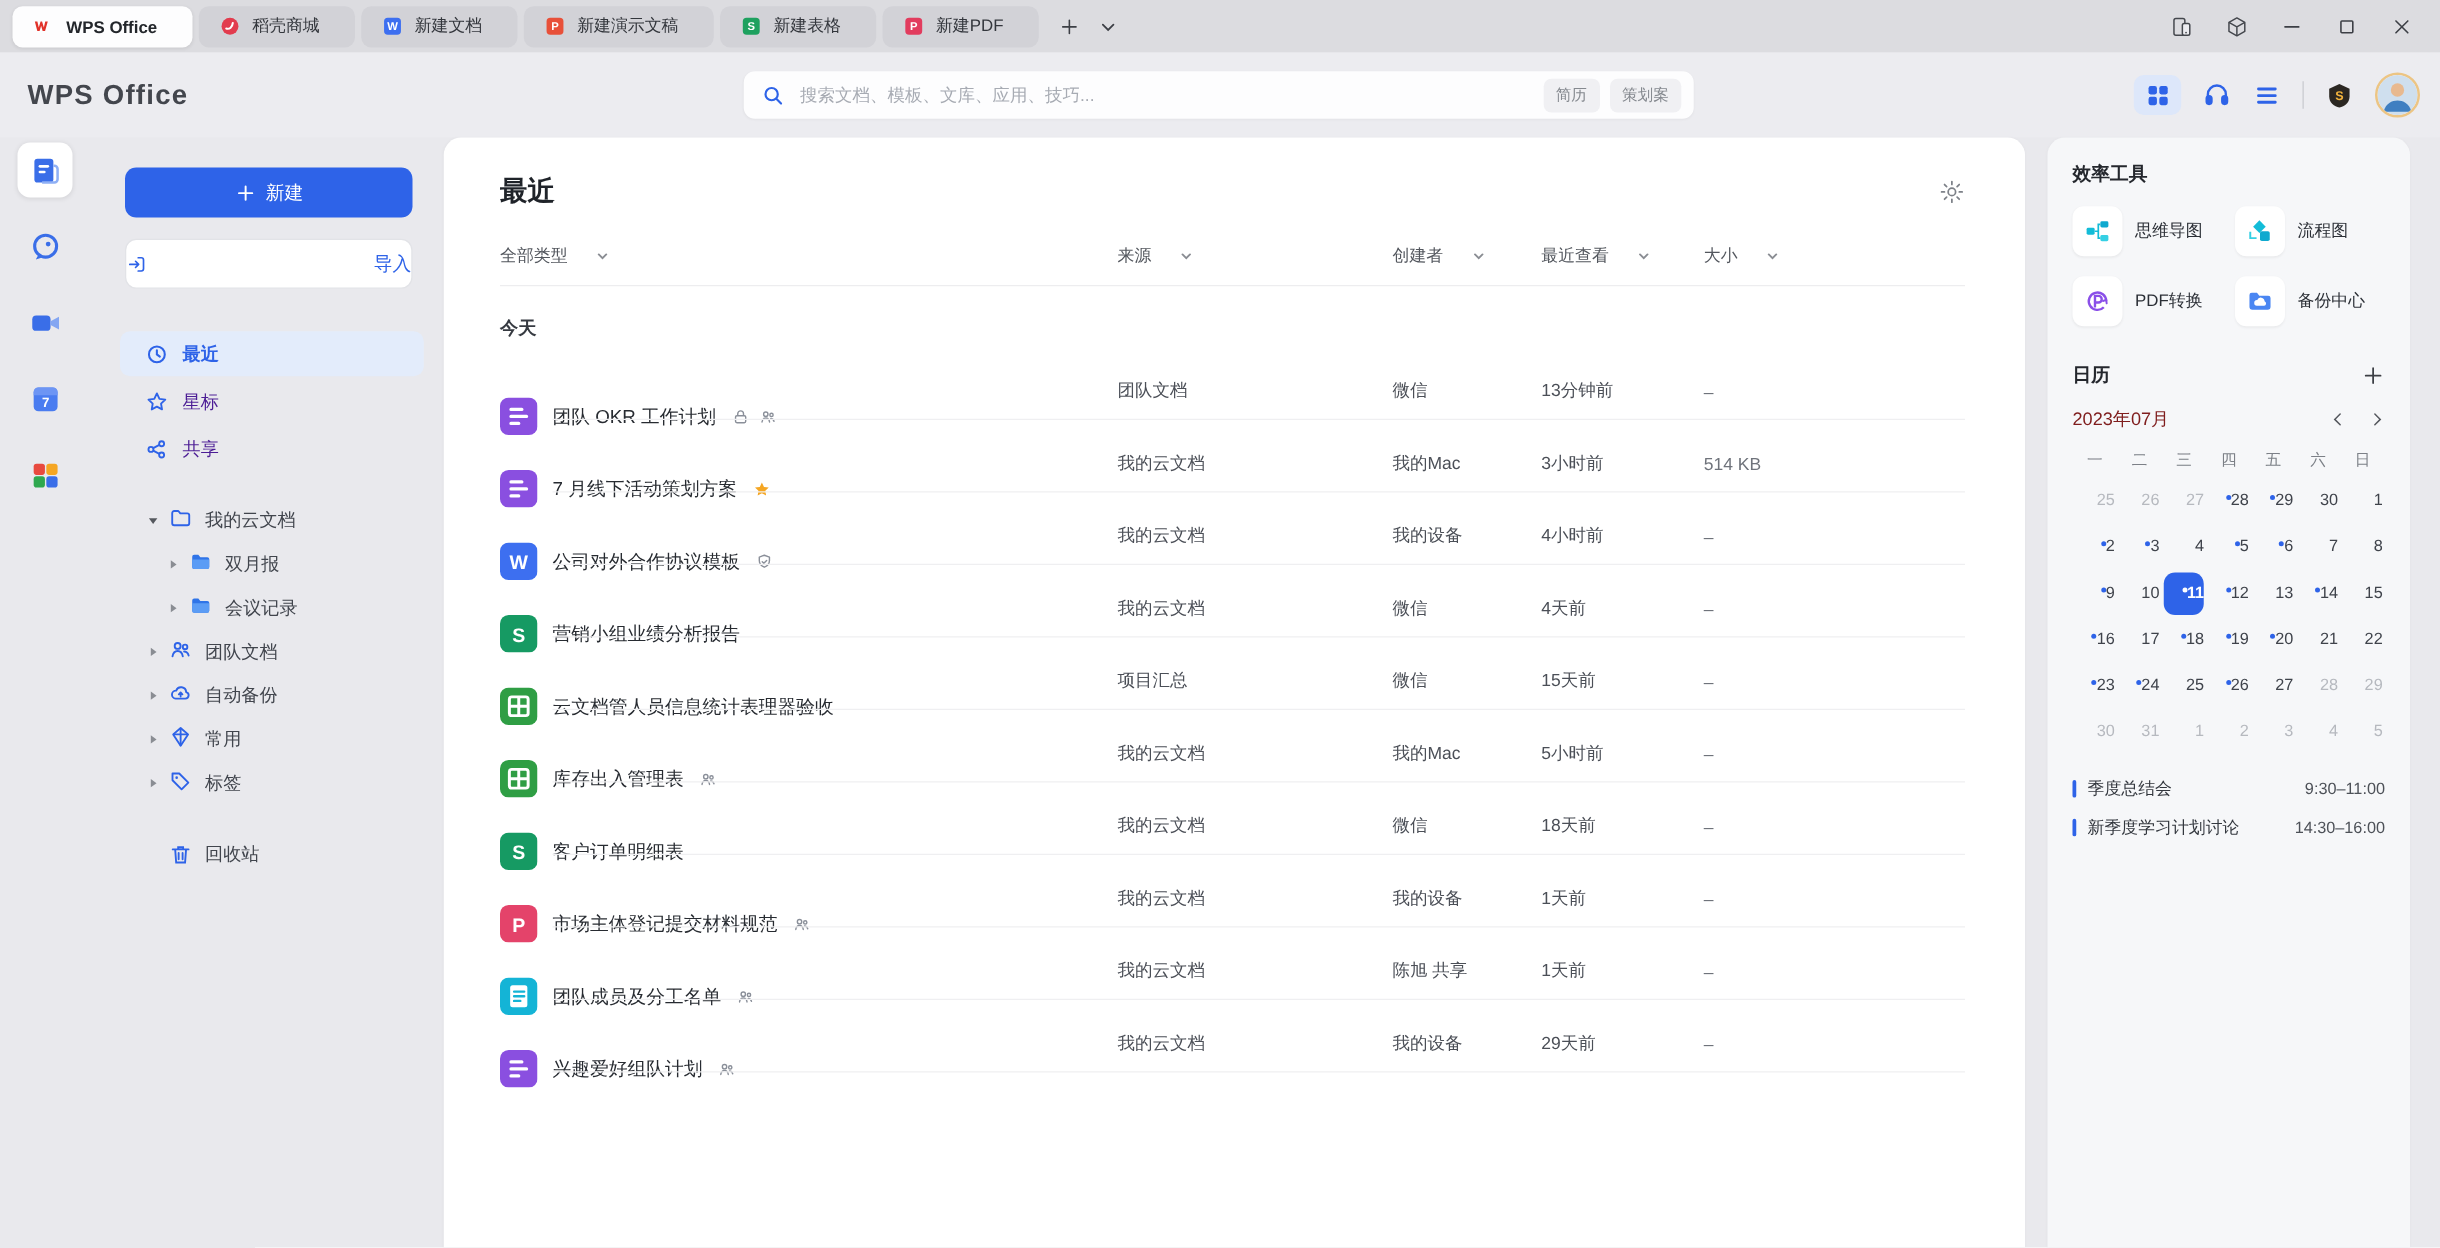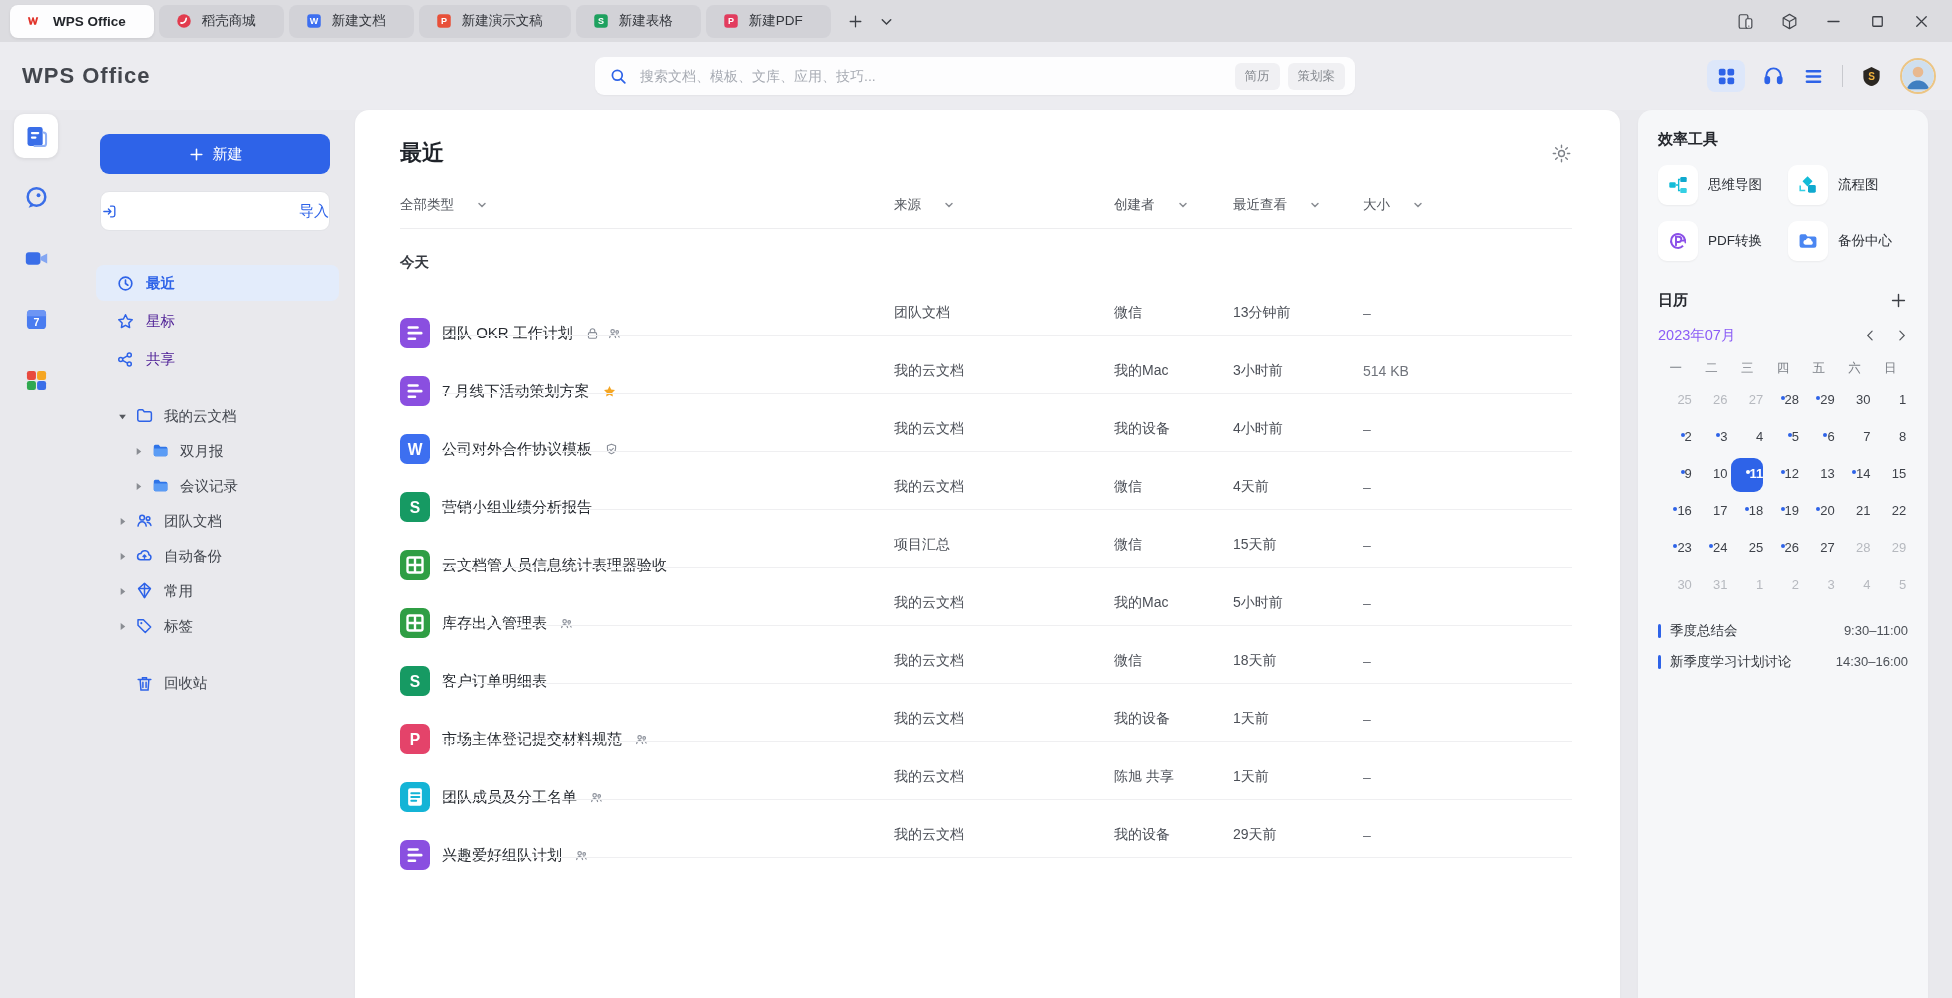--- a/index.html
+++ b/index.html
@@ -99,21 +99,21 @@
   .rp-title{font-size:15px;font-weight:bold;color:#24272d;}
   .tools{display:grid;grid-template-columns:1fr 1fr;gap:16px 10px;margin-top:16px;}
   .tool{display:flex;align-items:center;gap:10px;}
   .tool-tile{width:40px;height:40px;background:#fff;border-radius:9px;display:flex;align-items:center;justify-content:center;
              box-shadow:0 1px 2px rgba(0,0,0,.05);}
   .tool-tile svg{width:22px;height:22px;}
   .tool-label{font-size:13.5px;color:#2b2f36;}
   .cal-head{display:flex;align-items:center;justify-content:space-between;margin-top:30px;}
   .cal-add svg{width:19px;height:19px;}
   .cal-month-row{display:flex;align-items:center;justify-content:space-between;margin-top:16px;}
-  .cal-month{font-size:14.5px;color:#8b5cf6;}
+  .cal-month{font-size:14.5px;color:#7f1d1d;}
   .cal-nav{display:flex;gap:18px;}
   .cal-nav svg{width:13px;height:13px;}
   .cal-grid{display:grid;grid-template-columns:repeat(7,1fr);margin-top:10px;row-gap:3px;justify-items:center;}
   .wd{font-size:12.5px;color:#7c8087;height:26px;display:flex;align-items:center;}
   .cal-cell{width:32px;height:34px;display:flex;flex-direction:row;align-items:center;justify-content:flex-end;
             padding-bottom:3px;box-sizing:border-box;border-radius:9px;}
   .cal-cell .dot{width:4px;height:4px;border-radius:50%;background:transparent;margin-bottom:3px;}
   .cal-cell.has-dot .dot{background:#2e63e8;}
   .cal-cell .num{font-size:13px;color:#3f434b;}
   .cal-cell.muted .num{color:#b6b9bf;}

